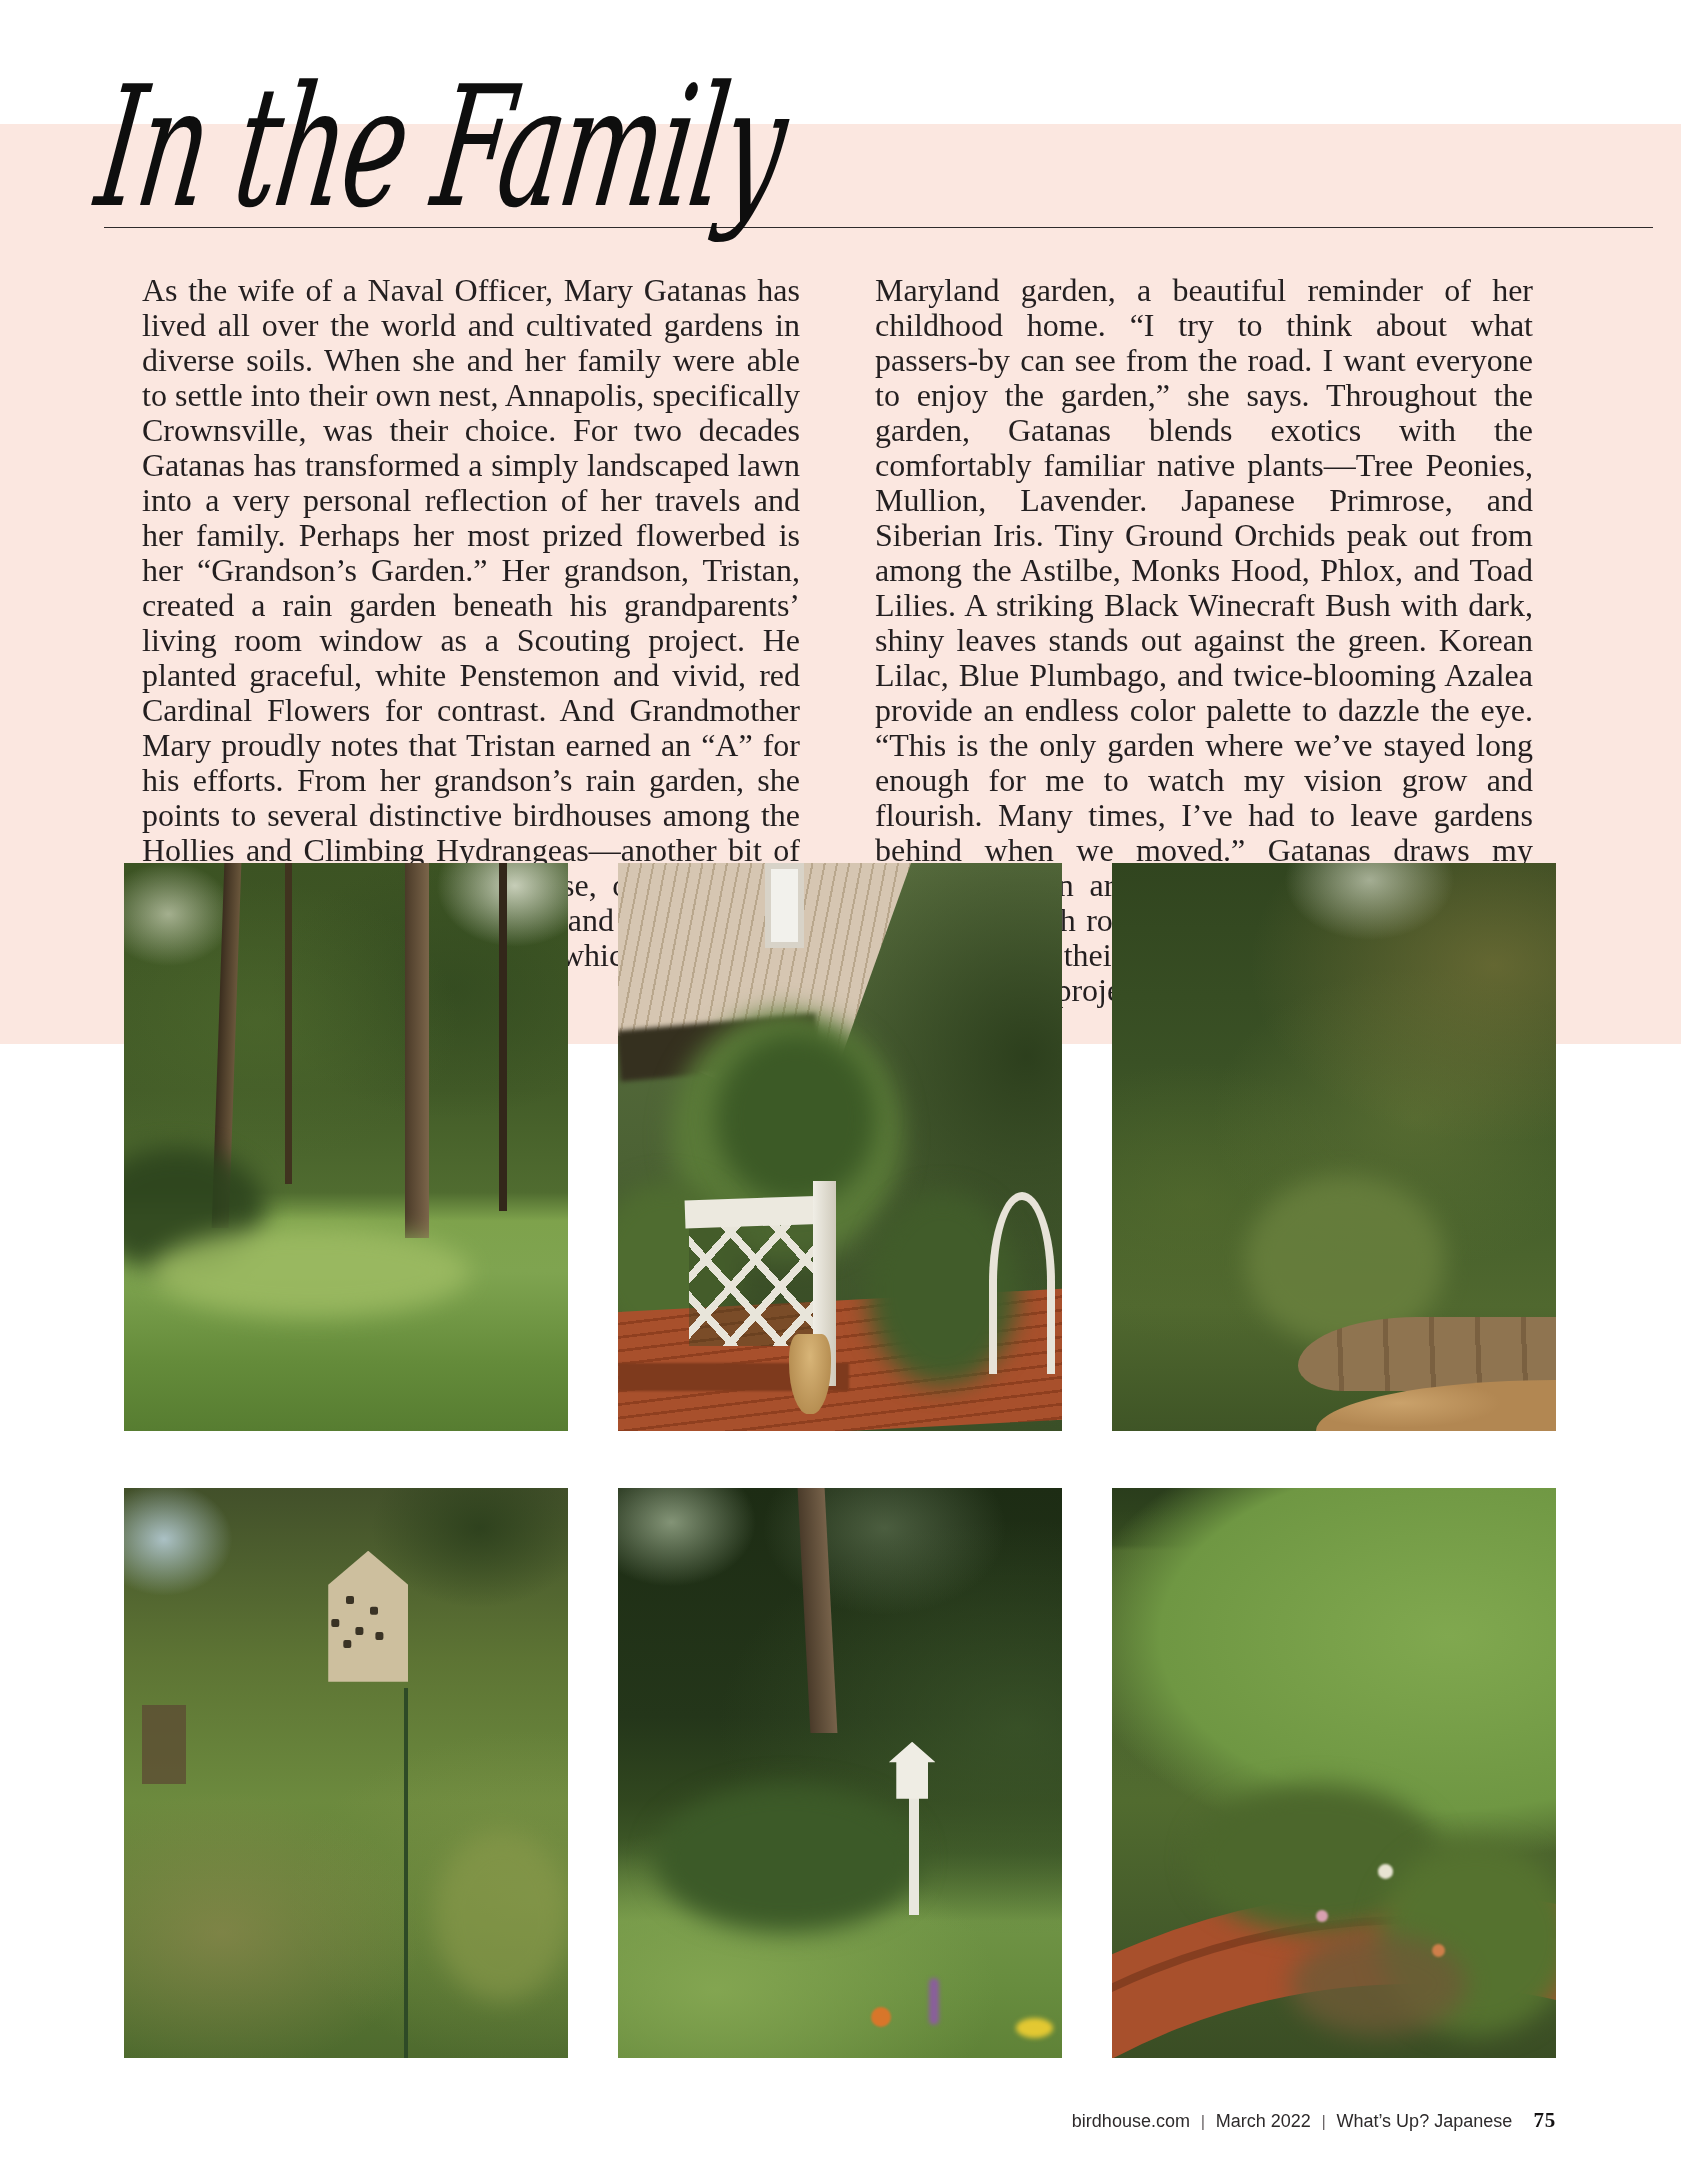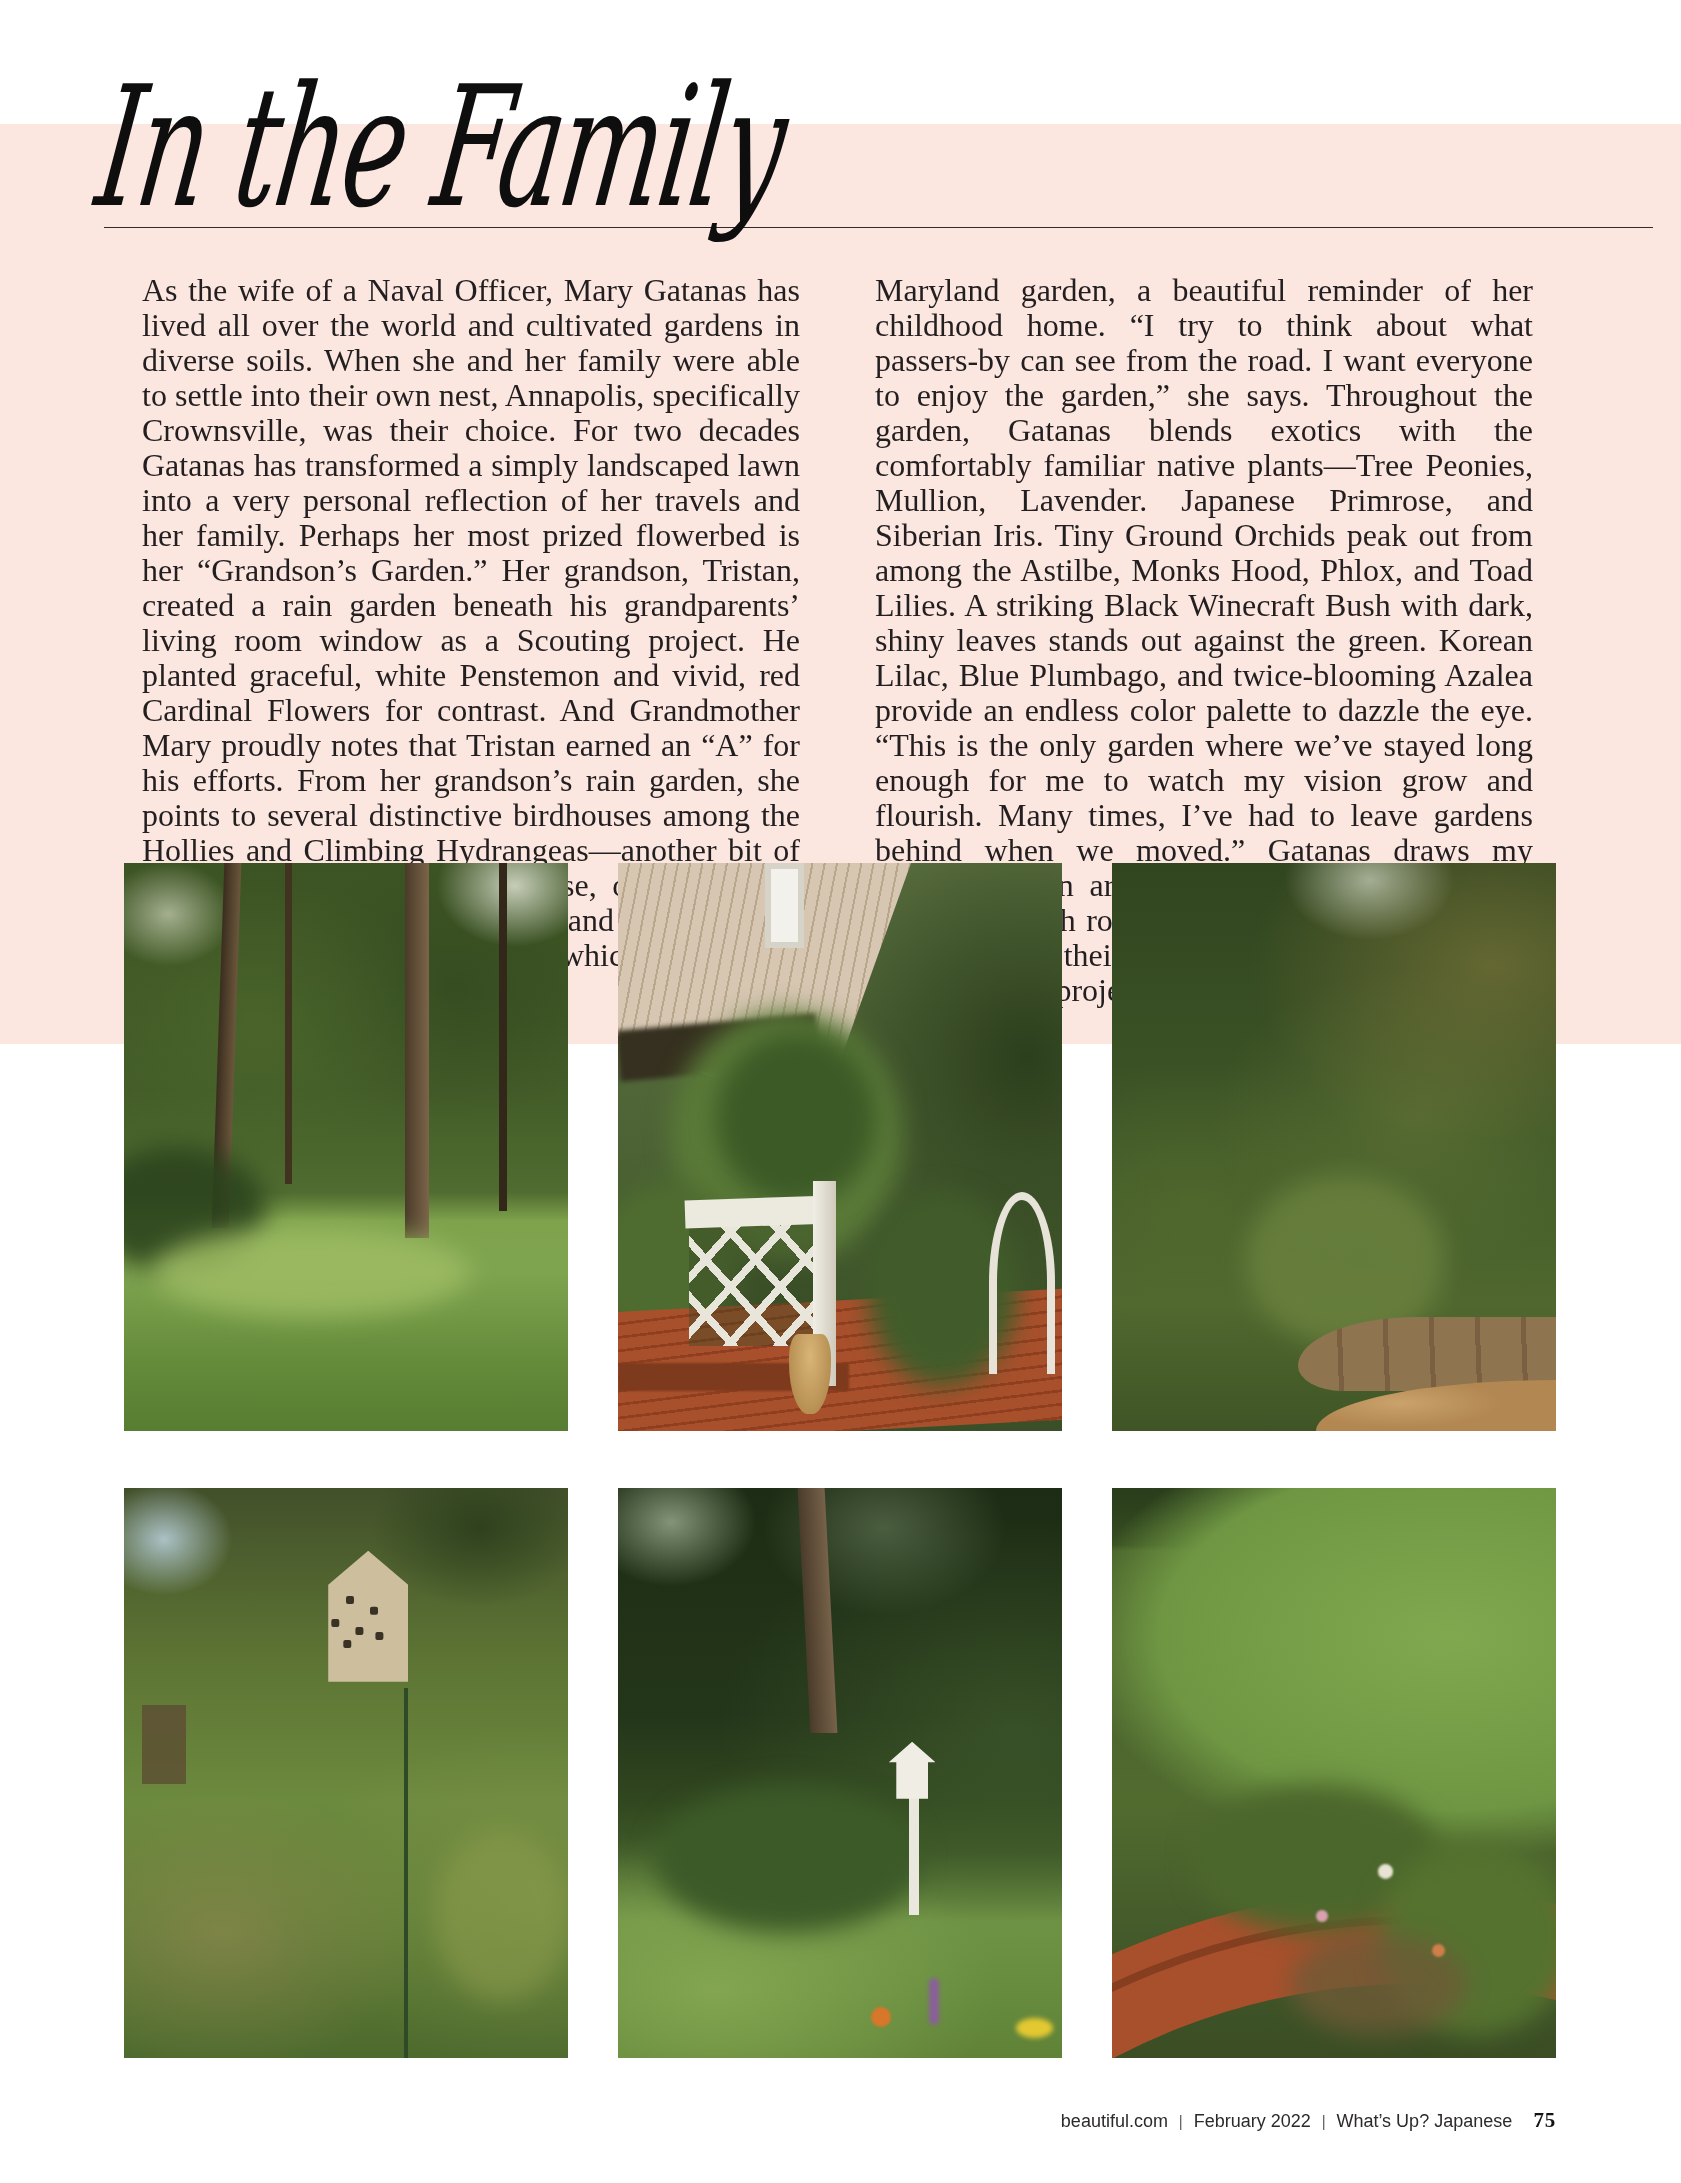--- a/index.html
+++ b/index.html
@@ -234,22 +234,22 @@
       <div class="blob bed2"></div>
       <div class="blob soil"></div>
       <div class="f fl1"></div>
       <div class="f fl2"></div>
       <div class="f fl3"></div>
     </div>
 
   </div>
 
   <div class="footer">
-    <span>beautiful.com</span>
+    <span>birdhouse.com</span>
     <span class="div">|</span>
-    <span>February 2022</span>
+    <span>March 2022</span>
     <span class="div">|</span>
     <span>What’s Up? Japanese</span>
     <span class="page-num">75</span>
   </div>
 
 </div>
 
 
 </body></html>

